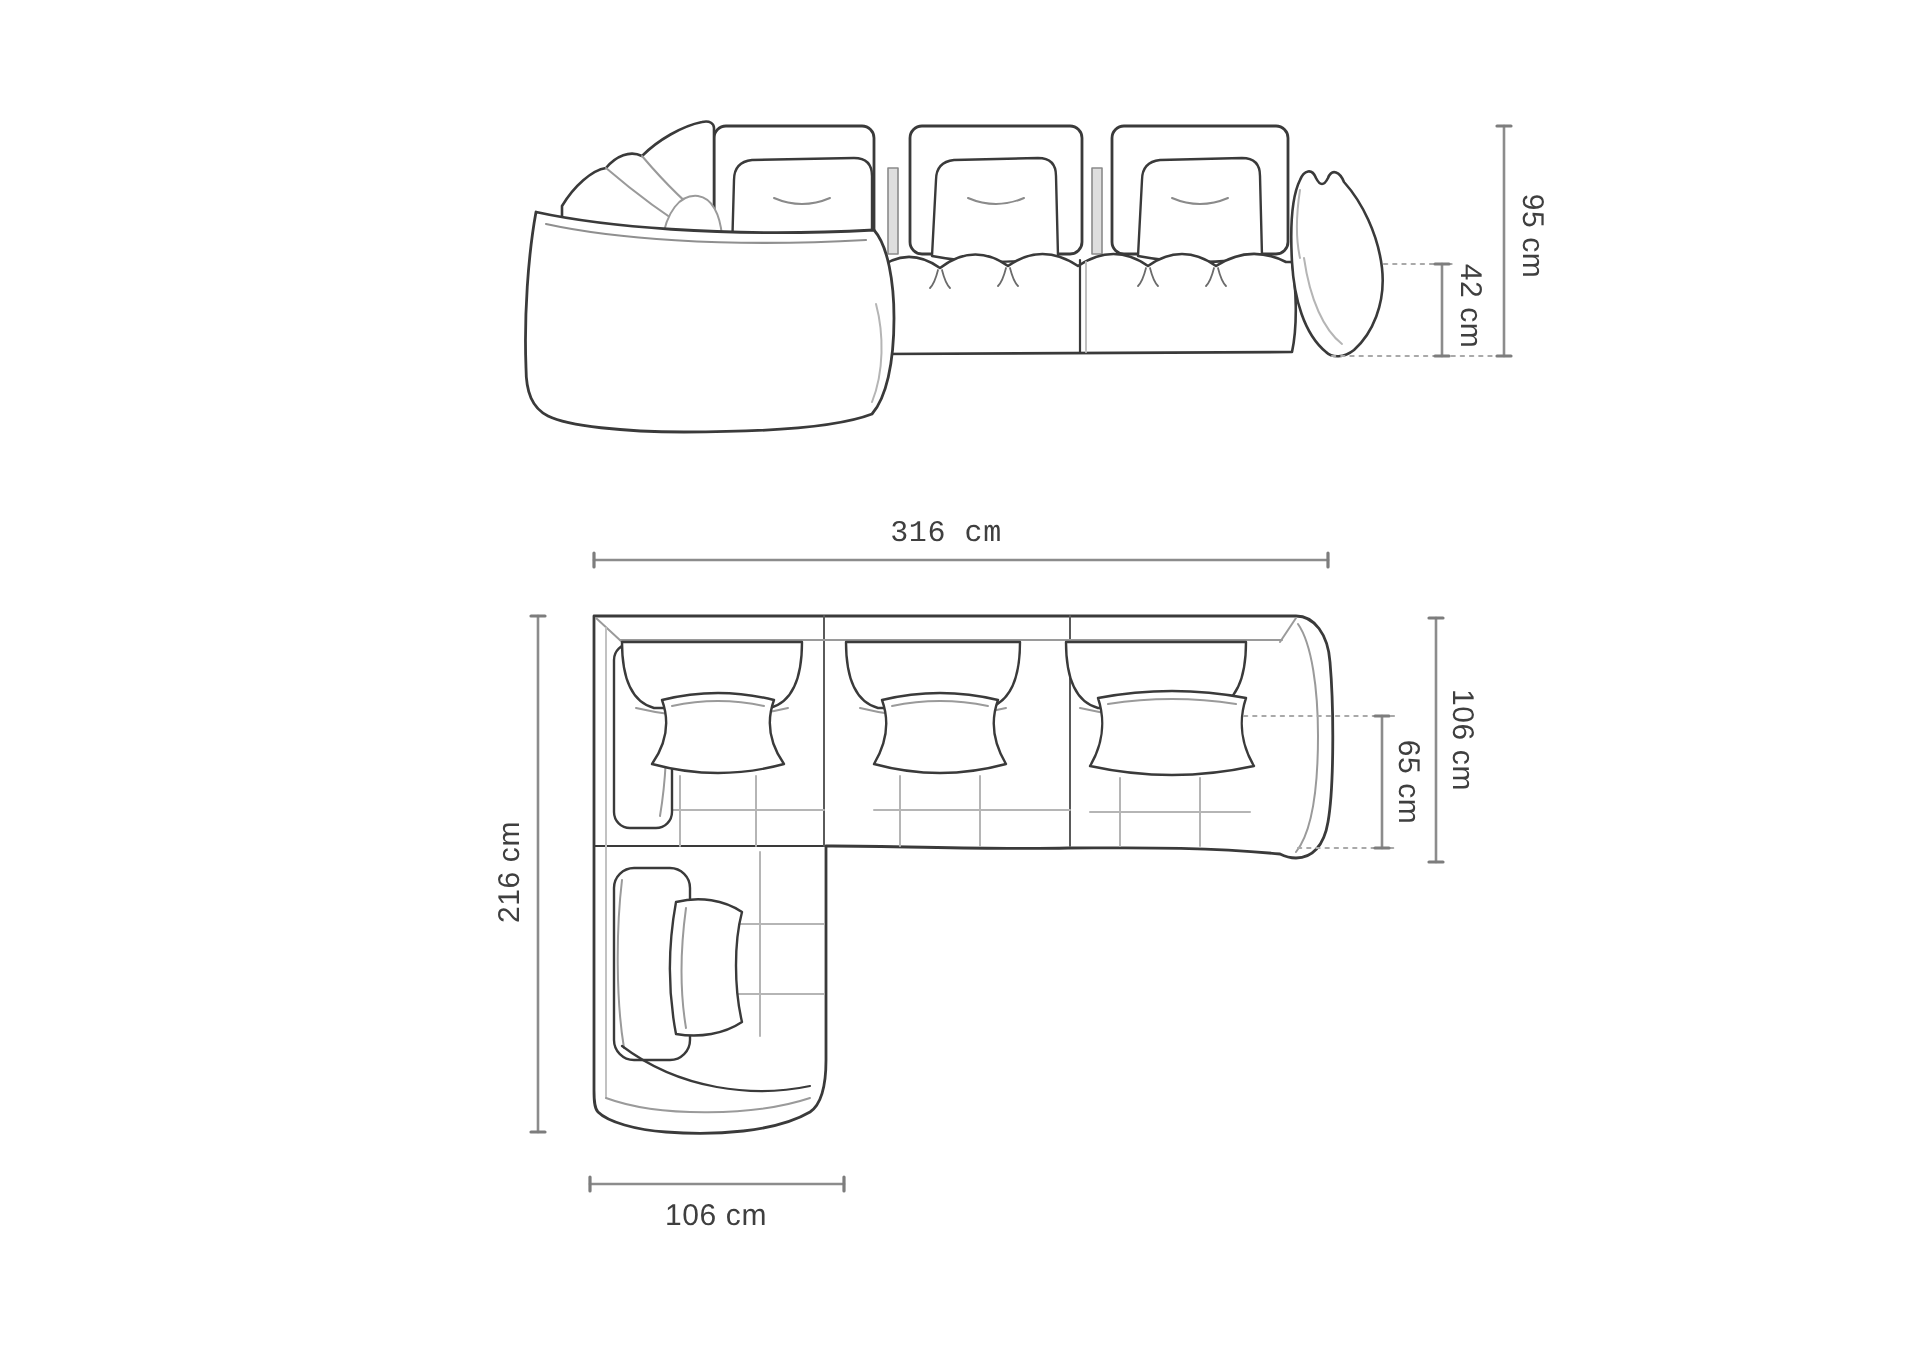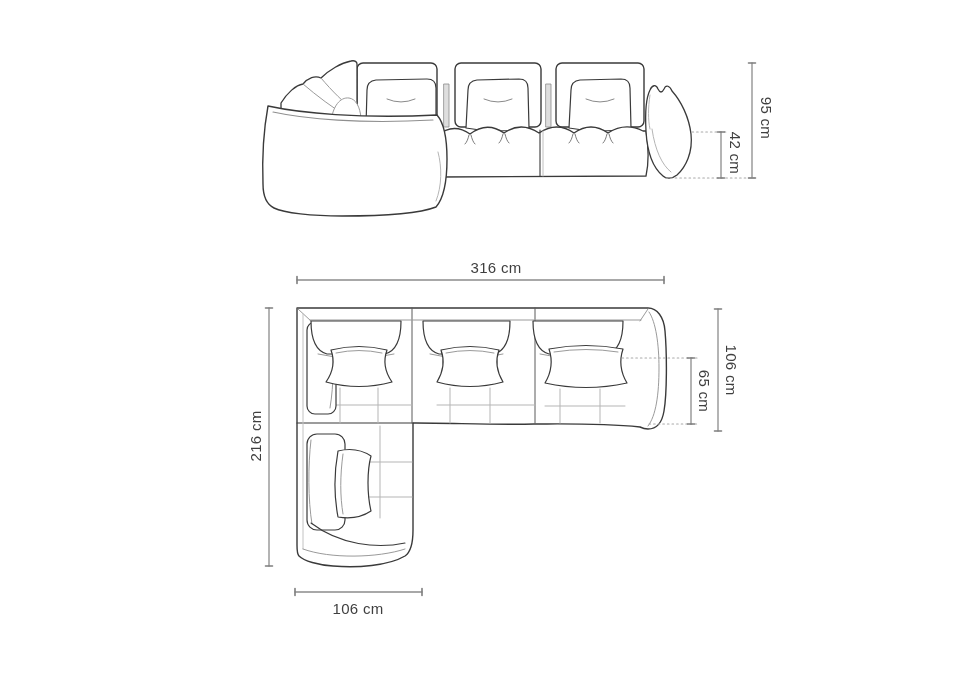--- a/index.html
+++ b/index.html
@@ -159,21 +159,21 @@
         <path d="M295 592 L422 592" stroke="#8c8c8c" stroke-width="1.3"></path>
         <path d="M295 588.5 L295 595.5 M422 588.5 L422 595.5" stroke="#7d7d7d" stroke-width="1.6"></path>
       </g>
     </g>
   </svg>
 
   <div class="dim-label rot-cw" style="left:766px; top:118px;">95 cm</div>
 
   <div class="dim-label rot-cw" style="left:735px; top:153px;">42 cm</div>
 
-  <div class="dim-label" style="left:496px; top:267px;">316 cm</div>
+  <div class="dim-label" style="left:473px; top:267px;font-family:Liberation Mono, monospace;">316 cm</div>
 
   <div class="dim-label rot-cw" style="left:731px; top:370px;">106 cm</div>
 
   <div class="dim-label rot-cw" style="left:704px; top:391px;">65 cm</div>
 
   <div class="dim-label rot-ccw" style="left:255px; top:436px;">216 cm</div>
 
   <div class="dim-label" style="left:358px; top:608px;">106 cm</div>
 
 </div>

